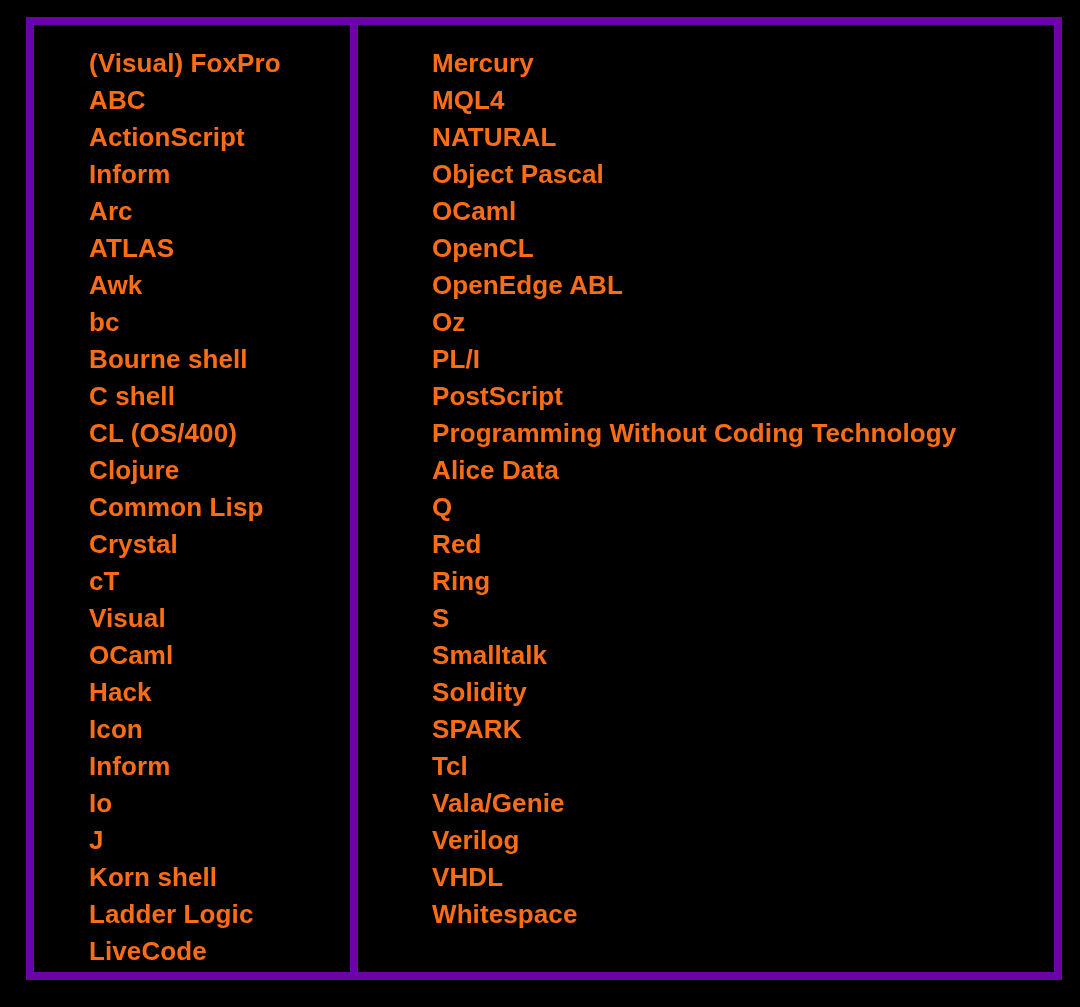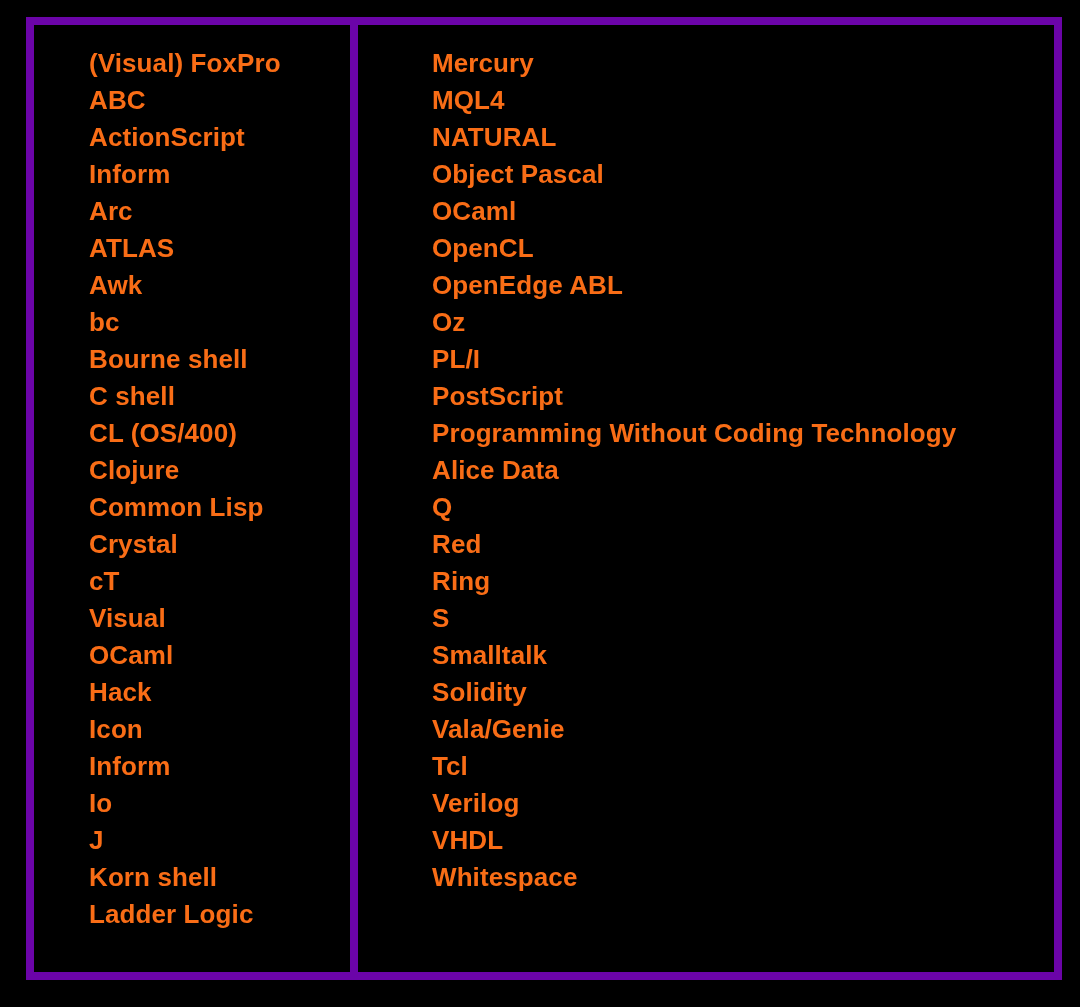--- a/index.html
+++ b/index.html
@@ -99,20 +99,21 @@
           <li class="lang-item">cT</li>
           <li class="lang-item">Visual</li>
           <li class="lang-item">OCaml</li>
           <li class="lang-item">Hack</li>
           <li class="lang-item">Icon</li>
           <li class="lang-item">Inform</li>
           <li class="lang-item">Io</li>
           <li class="lang-item">J</li>
           <li class="lang-item">Korn shell</li>
           <li class="lang-item">Ladder Logic</li>
+          <li class="lang-item">LiveCode</li>
         </ul>
     </div>
 
     <div class="column" id="column-right">
       <ul class="lang-list" id="list-right">
           <li class="lang-item">Mercury</li>
           <li class="lang-item">MQL4</li>
           <li class="lang-item">NATURAL</li>
           <li class="lang-item">Object Pascal</li>
           <li class="lang-item">OCaml</li>
@@ -122,22 +123,23 @@
           <li class="lang-item">PL/I</li>
           <li class="lang-item">PostScript</li>
           <li class="lang-item">Programming Without Coding Technology</li>
           <li class="lang-item">Alice Data</li>
           <li class="lang-item">Q</li>
           <li class="lang-item">Red</li>
           <li class="lang-item">Ring</li>
           <li class="lang-item">S</li>
           <li class="lang-item">Smalltalk</li>
           <li class="lang-item">Solidity</li>
+          <li class="lang-item">SPARK</li>
+          <li class="lang-item">Tcl</li>
           <li class="lang-item">Vala/Genie</li>
-          <li class="lang-item">Tcl</li>
           <li class="lang-item">Verilog</li>
           <li class="lang-item">VHDL</li>
           <li class="lang-item">Whitespace</li>
         </ul>
     </div>
 
   </div>
 
 </div>
 

